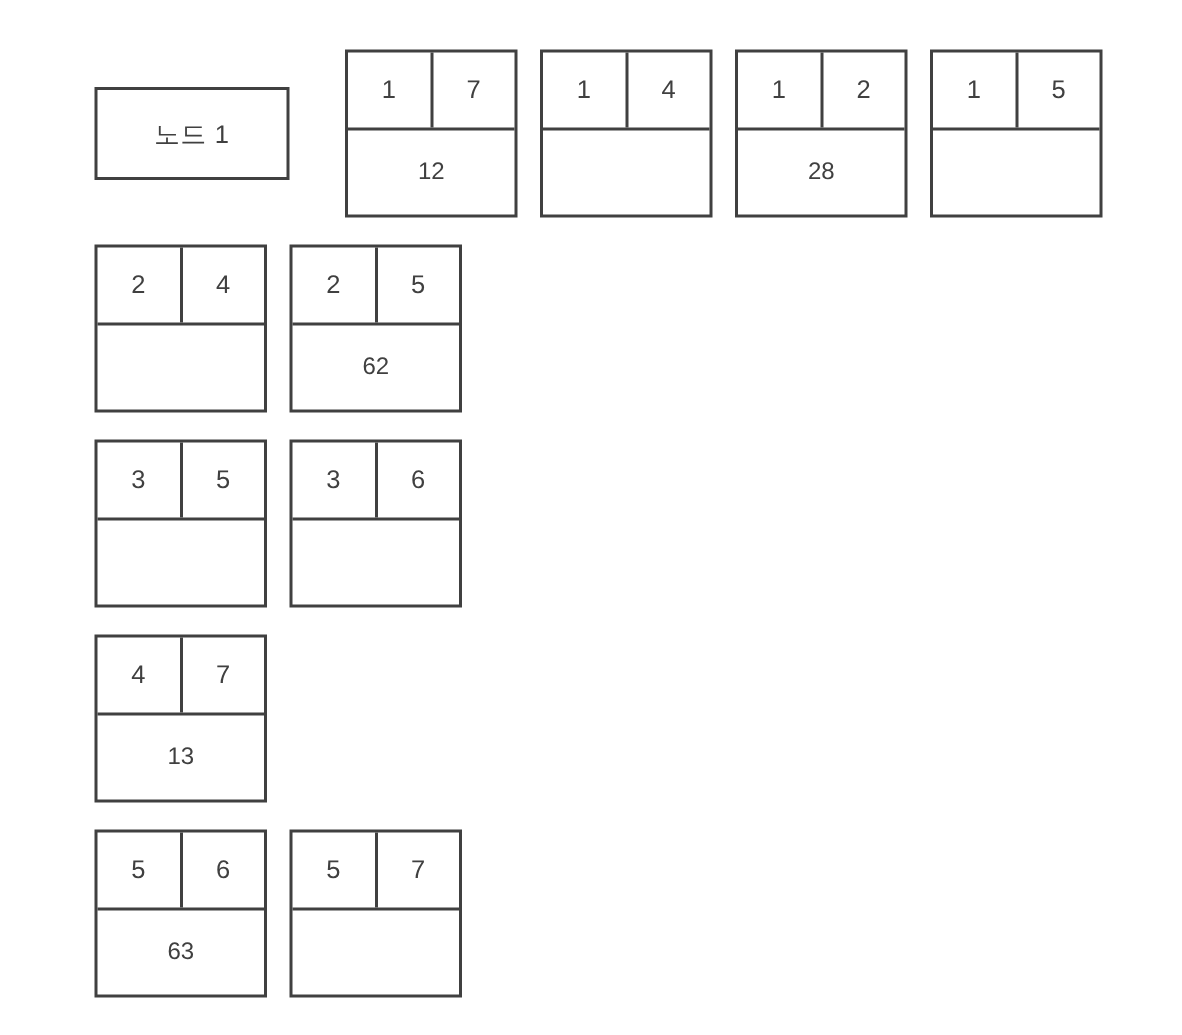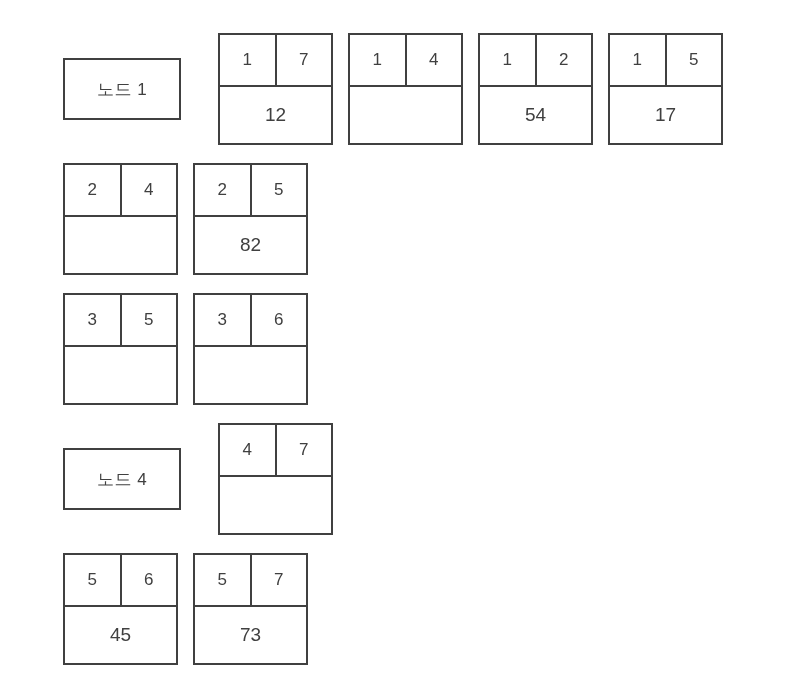--- a/index.html
+++ b/index.html
@@ -27,21 +27,21 @@
     top: 33px;
     left: 63px;
   }
   .row {
     display: flex;
     align-items: center;
     height: 112px;
     margin-bottom: 18px;
   }
   .node-box {
-    width: 118px;
+    width: 130px;
     height: 62px;
     border: 2px solid var(--border);
     display: flex;
     align-items: center;
     justify-content: center;
     margin-right: 37px;
     flex: 0 0 auto;
     background: var(--bg);
   }
   .node-label {
@@ -77,21 +77,21 @@
     font-size: 17px;
   }
   .edge-cell.left {
     border-right: 2px solid var(--border);
   }
   .edge-weight {
     flex: 1 1 auto;
     display: flex;
     align-items: center;
     justify-content: center;
-    font-size: 19px;
+    font-size: 16px;
   }
 </style>
 </head>
 <body>
 
 <div class="canvas">
   <div class="diagram">
   <div class="row">
     <div class="node-box">
       <span class="node-label">노드 1</span>
@@ -110,48 +110,47 @@
       <div class="edge-cell left">1</div>
       <div class="edge-cell">4</div>
     </div>
   </div>
 
   <div class="edge-box">
     <div class="edge-top">
       <div class="edge-cell left">1</div>
       <div class="edge-cell">2</div>
     </div>
-    <div class="edge-weight">54</div>
+    <div class="edge-weight">28</div>
   </div>
 
   <div class="edge-box">
     <div class="edge-top">
       <div class="edge-cell left">1</div>
       <div class="edge-cell">5</div>
     </div>
-    <div class="edge-weight">17</div>
   </div>
 </div>
   </div>
 
   <div class="row">
     <div class="edge-list">
   <div class="edge-box">
     <div class="edge-top">
       <div class="edge-cell left">2</div>
       <div class="edge-cell">4</div>
     </div>
   </div>
 
   <div class="edge-box">
     <div class="edge-top">
       <div class="edge-cell left">2</div>
       <div class="edge-cell">5</div>
     </div>
-    <div class="edge-weight">82</div>
+    <div class="edge-weight">62</div>
   </div>
 </div>
   </div>
 
   <div class="row">
     <div class="edge-list">
   <div class="edge-box">
     <div class="edge-top">
       <div class="edge-cell left">3</div>
       <div class="edge-cell">5</div>
@@ -161,46 +160,43 @@
   <div class="edge-box">
     <div class="edge-top">
       <div class="edge-cell left">3</div>
       <div class="edge-cell">6</div>
     </div>
   </div>
 </div>
   </div>
 
   <div class="row">
-    <div class="node-box">
-      <span class="node-label">노드 4</span>
-    </div>
     <div class="edge-list">
   <div class="edge-box">
     <div class="edge-top">
       <div class="edge-cell left">4</div>
       <div class="edge-cell">7</div>
     </div>
+    <div class="edge-weight">13</div>
   </div>
 </div>
   </div>
 
   <div class="row">
     <div class="edge-list">
   <div class="edge-box">
     <div class="edge-top">
       <div class="edge-cell left">5</div>
       <div class="edge-cell">6</div>
     </div>
-    <div class="edge-weight">45</div>
+    <div class="edge-weight">63</div>
   </div>
 
   <div class="edge-box">
     <div class="edge-top">
       <div class="edge-cell left">5</div>
       <div class="edge-cell">7</div>
     </div>
-    <div class="edge-weight">73</div>
   </div>
 </div>
   </div>
 </div>
 </div>
 
 </body></html>

